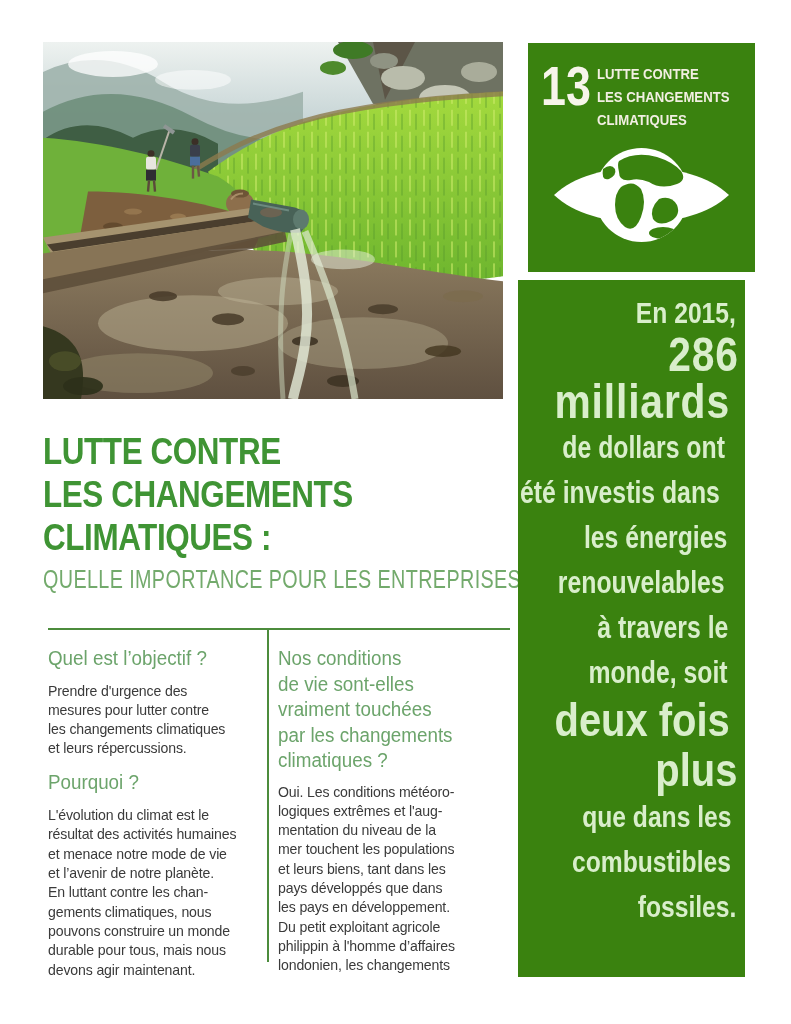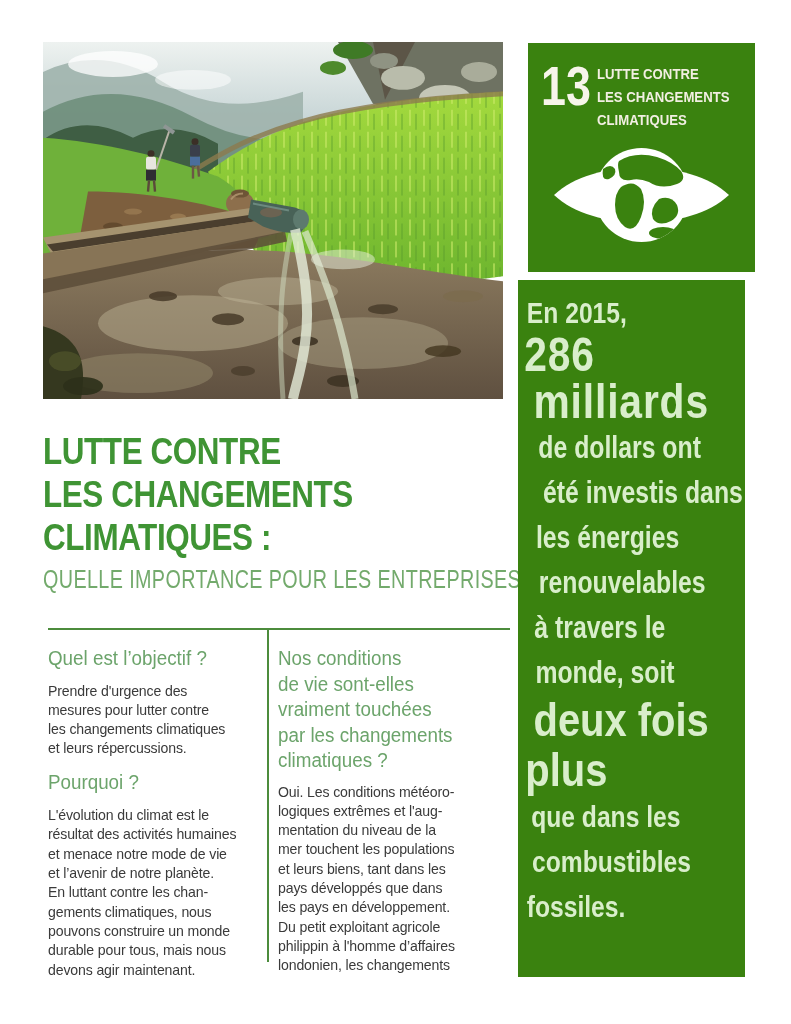--- a/index.html
+++ b/index.html
@@ -31,21 +31,21 @@
   
   .badge{left:518px;top:43px;width:227px;height:229px;background:#3A820F;margin-left:10px;}
   .goal-num{left:13px;top:10px;font-size:56px;font-weight:bold;color:#F7F5EA;
             transform:scaleX(.8);transform-origin:left top;}
   .goal-title{left:69px;top:19px;}
   .goal-title div{font-size:15.5px;line-height:23px;font-weight:bold;color:#F2EFE2;
                   letter-spacing:0;transform:scaleX(.85);transform-origin:left top;white-space:nowrap;}
   .eye-wrap{left:23px;top:96px;width:181px;height:112px;}
 
   .stat{left:518px;top:280px;width:227px;height:697px;background:#3A820F;
-        display:flex;flex-direction:column;align-items:flex-start;padding-top:15px;box-sizing:border-box;}
+        display:flex;flex-direction:column;align-items:flex-end;padding-top:15px;box-sizing:border-box;}
   .stat div{text-align:center;font-weight:bold;color:#D9EECB;transform:scaleX(.85);
             transform-origin:center top;white-space:nowrap;}
   .s-md {font-size:29px;line-height:36px;}
   .s-xl {font-size:48px;line-height:47px;letter-spacing:1px;}
   .s-lg {font-size:31px;line-height:45px;transform:scaleX(.8) !important;}
   .s-xl2{font-size:47px;line-height:50px;}
   .s-md2{font-size:29px;line-height:45px;}
 </style>
 </head>
 <body>

